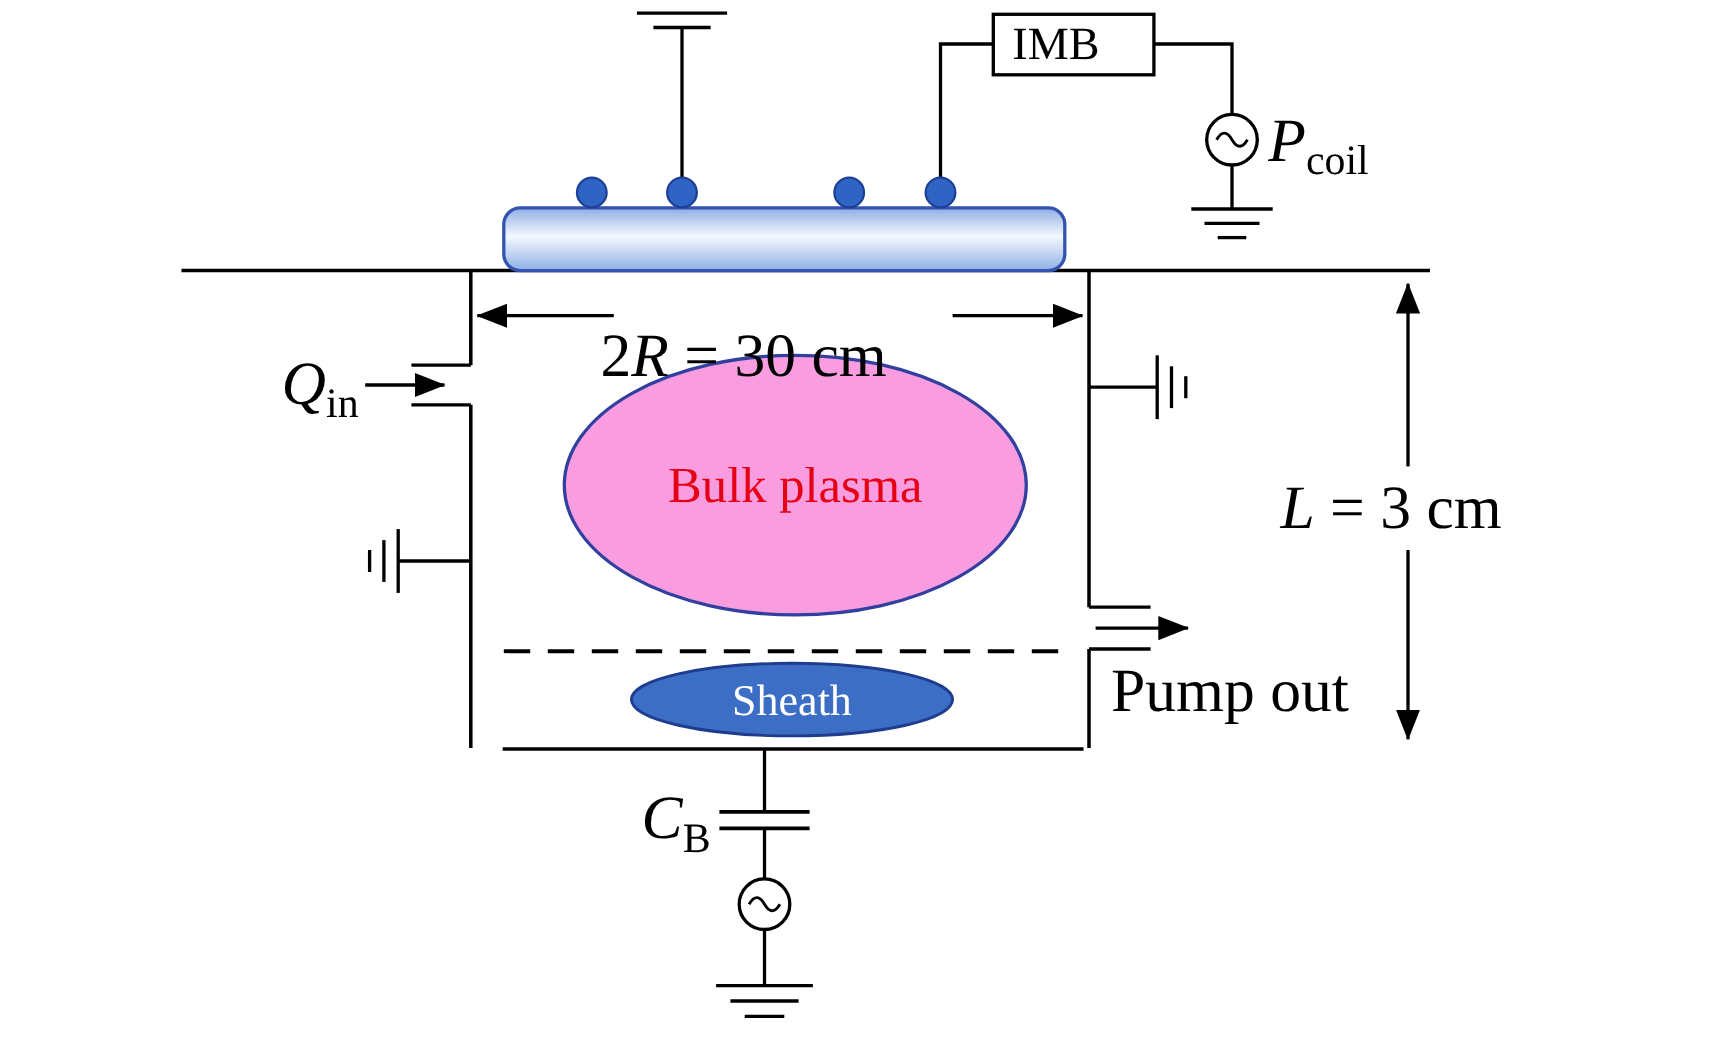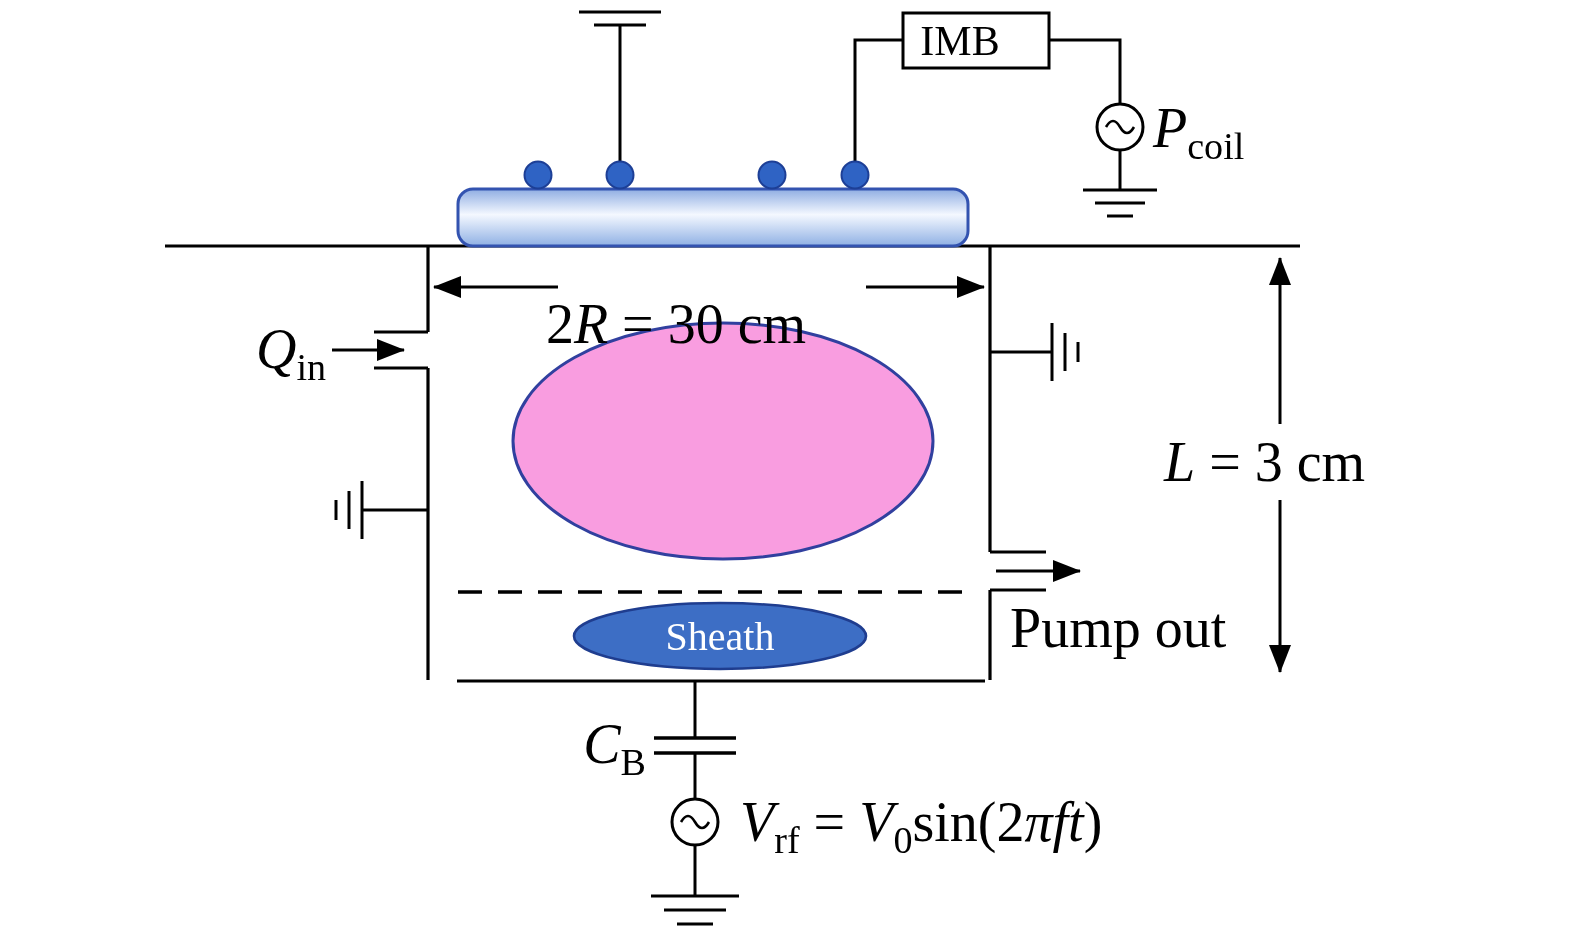--- a/index.html
+++ b/index.html
@@ -121,24 +121,24 @@
 
 
   <div class="label center" style="left:960px; top:41px; font-size:42px;">IMB</div>
 
   <div class="label vcenter" style="left:1153px; top:128px;"><i>P</i><sub>coil</sub></div>
 
   <div class="label center" style="left:676px; top:284px;margin-top:40px;"><span>2</span><i>R</i><span> = 30 cm</span></div>
 
   <div class="label rvcenter" style="left:326px; top:349px;"><i>Q</i><sub>in</sub></div>
 
+  <div class="label center" style="left: 723px; top: 441px; font-size: 46px; color: rgb(230, 0, 20);">Bulk plasma</div>
 
   <div class="label center" style="left: 720px; top: 637px; font-size: 40px; color: rgb(255, 255, 255);">Sheath</div>
 
   <div class="label vcenter" style="left:1010px; top:628px;font-family:Liberation Serif, serif;">Pump out</div>
 
   <div class="label vcenter" style="left:1164px; top:462px;"><i>L</i><span> = 3 cm</span></div>
 
   <div class="label rvcenter" style="left:646px; top:744px;"><i>C</i><sub>B</sub></div>
 
-  <div class="label vcenter" style="left:740px; top:822px;"><i>V</i><sub>rf</sub><span> = </span><i>V</i><sub>0</sub><span>sin(2</span><i>πft</i><span>)</span></div>
 
 </div>
 
 </body></html>

